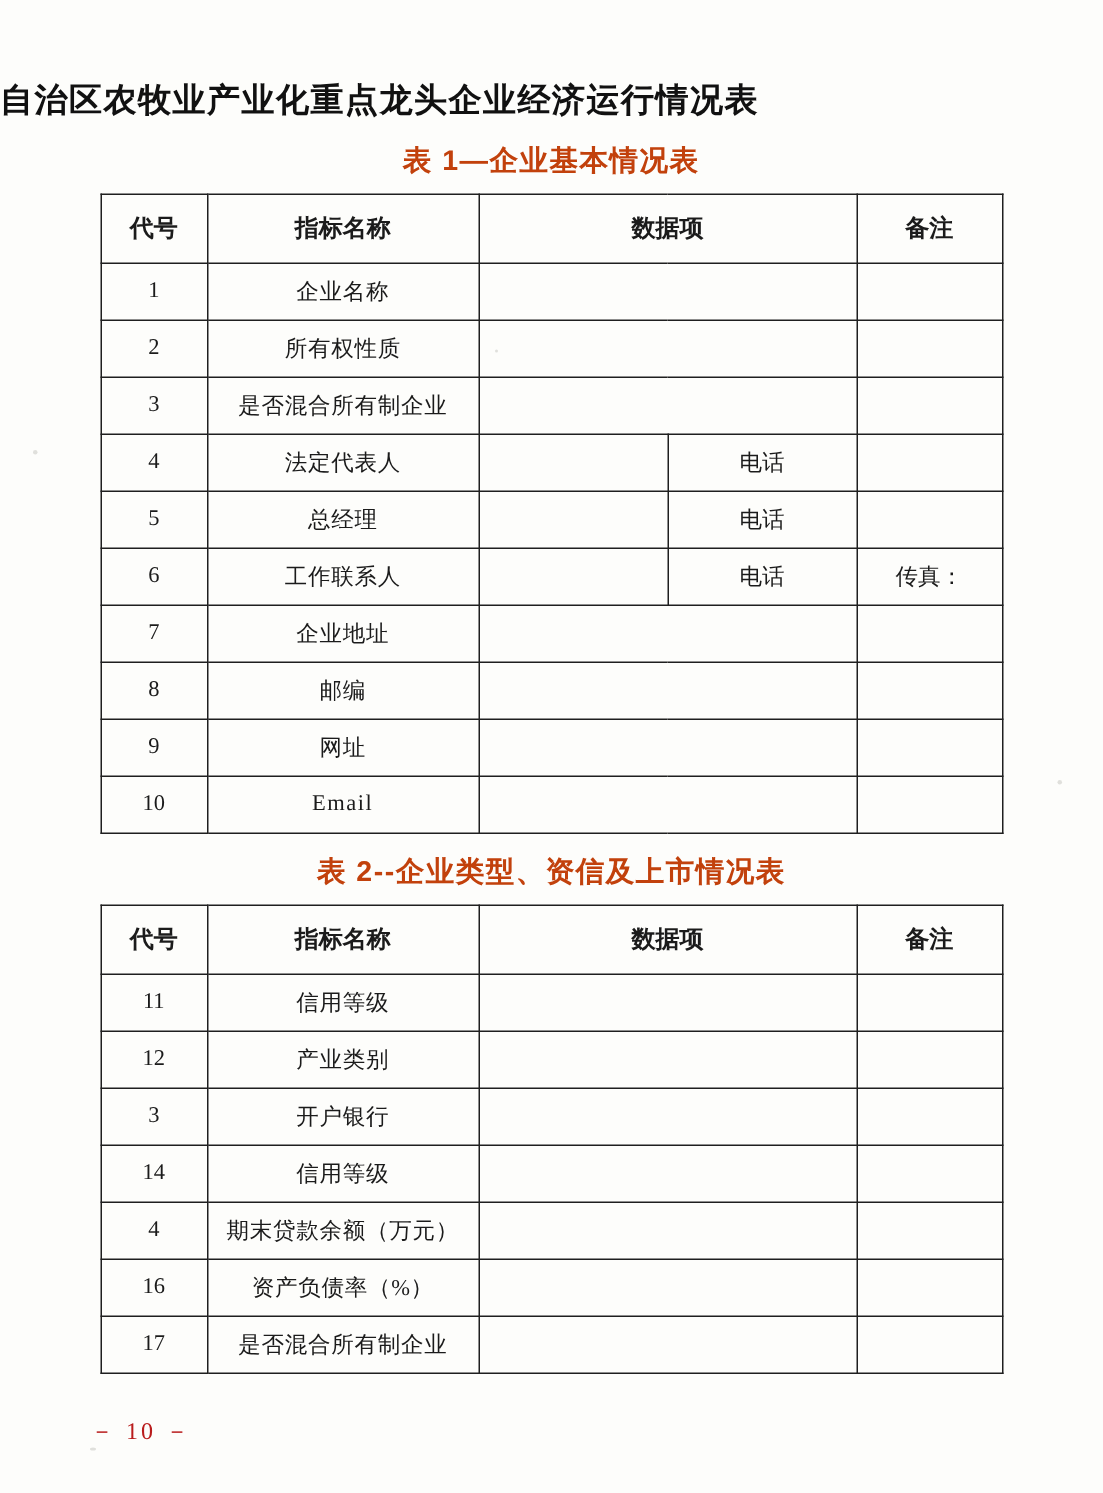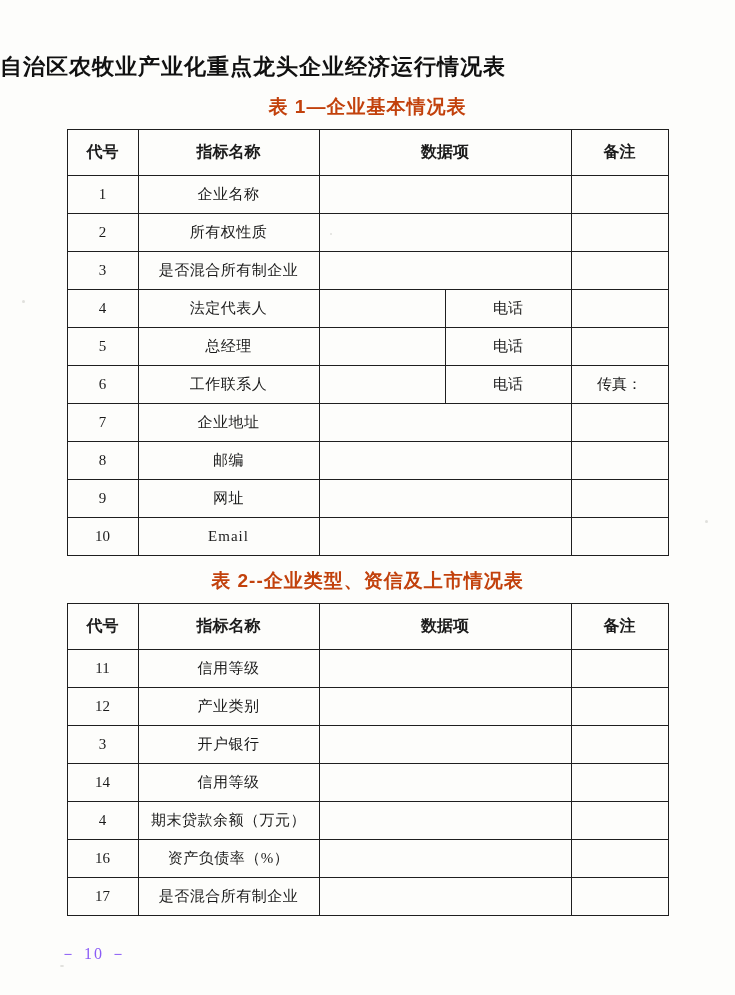--- a/index.html
+++ b/index.html
@@ -85,21 +85,21 @@
     padding-left: 8px;
     font-size: 14px;
   }
   .page-number {
     position: absolute;
     left: 60px;
     bottom: 30px;
     font-family: "Liberation Serif", serif;
     font-size: 16px;
     letter-spacing: 2px;
-    color: #8b5cf6;
+    color: #b91c1c;
   }
   .speck {
     position: absolute;
     background: #c9c9c2;
     border-radius: 50%;
     opacity: .55;
   }
 </style>
 </head>
 <body>

